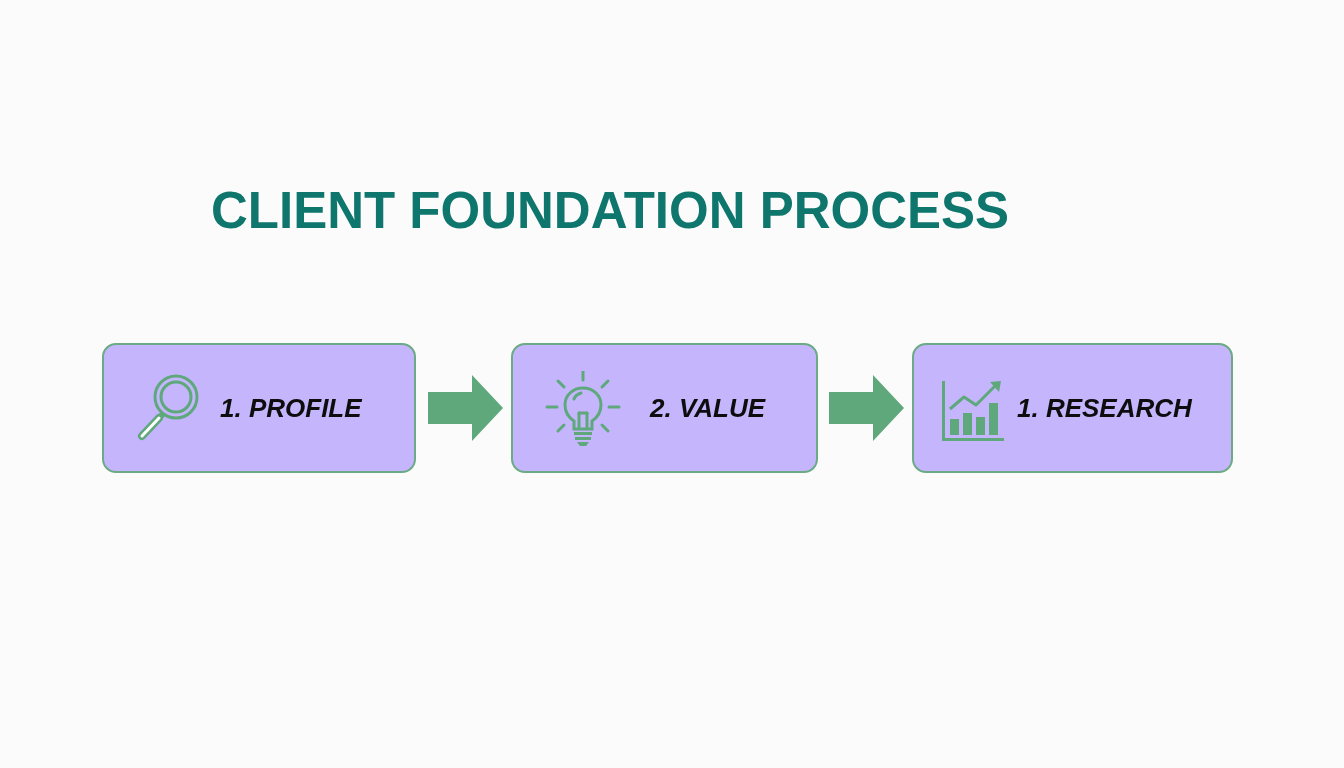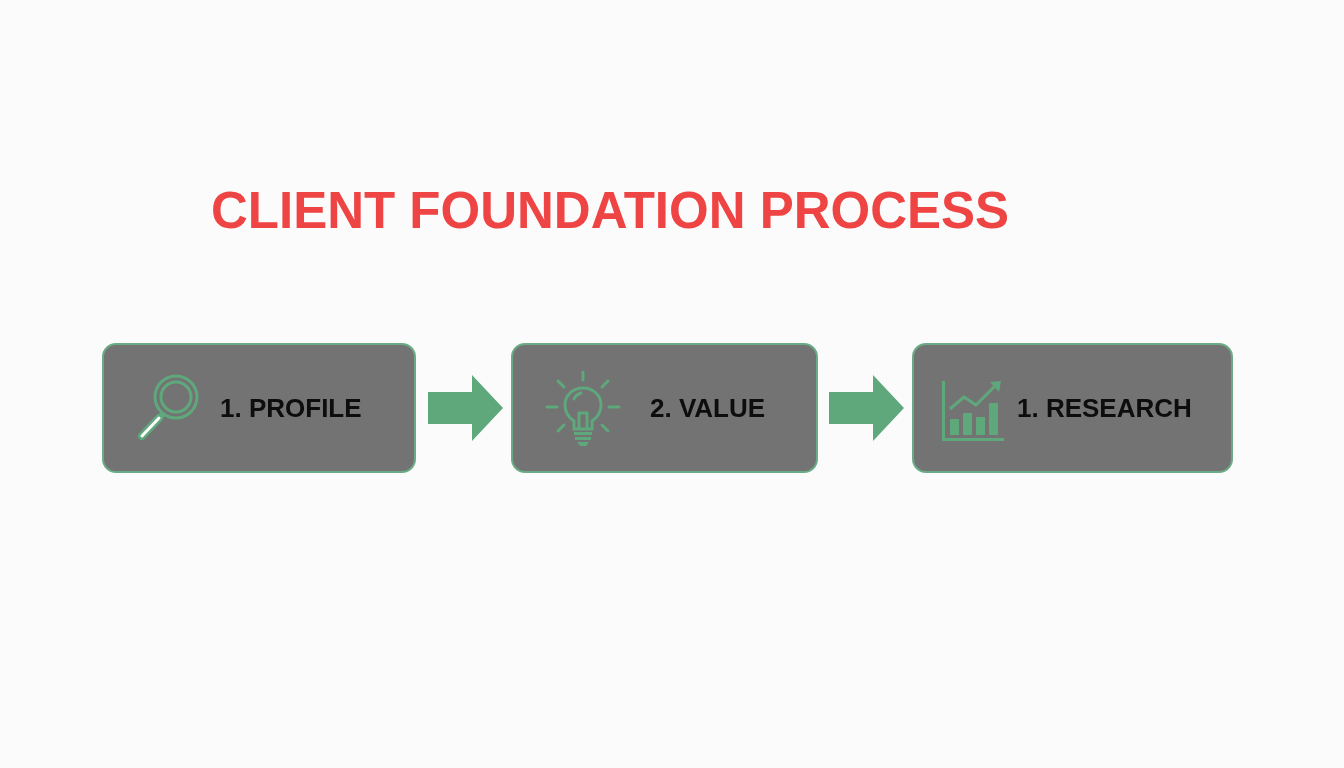--- a/index.html
+++ b/index.html
@@ -13,33 +13,34 @@
     body {
       position: relative;
       font-family: "Liberation Sans", sans-serif;
     }
     .title {
       position: absolute;
       left: 211px;
       top: 183px;
       font-size: 51px;
       font-weight: bold;
-      color: #ef4444;
+      color: #0f766e;
       letter-spacing: 0px;
       line-height: 56px;
       white-space: nowrap;
     }
     .step {
       position: absolute;
       top: 343px;
       height: 130px;
       border: 2px solid #6aab85;
       border-radius: 14px;
-      background: #737373;
+      background: #c4b5fd;
       box-sizing: border-box;
+      font-style: italic;
     }
     .step .icon {
       position: absolute;
       top: 26px;
       width: 80px;
       height: 80px;
     }
     .step .label {
       position: absolute;
       top: 47px;

